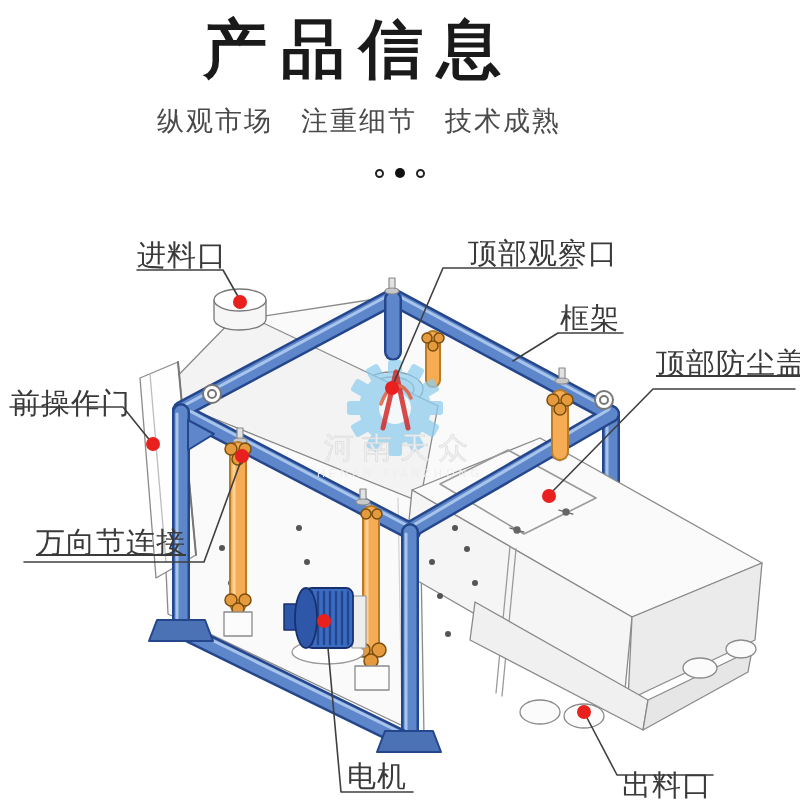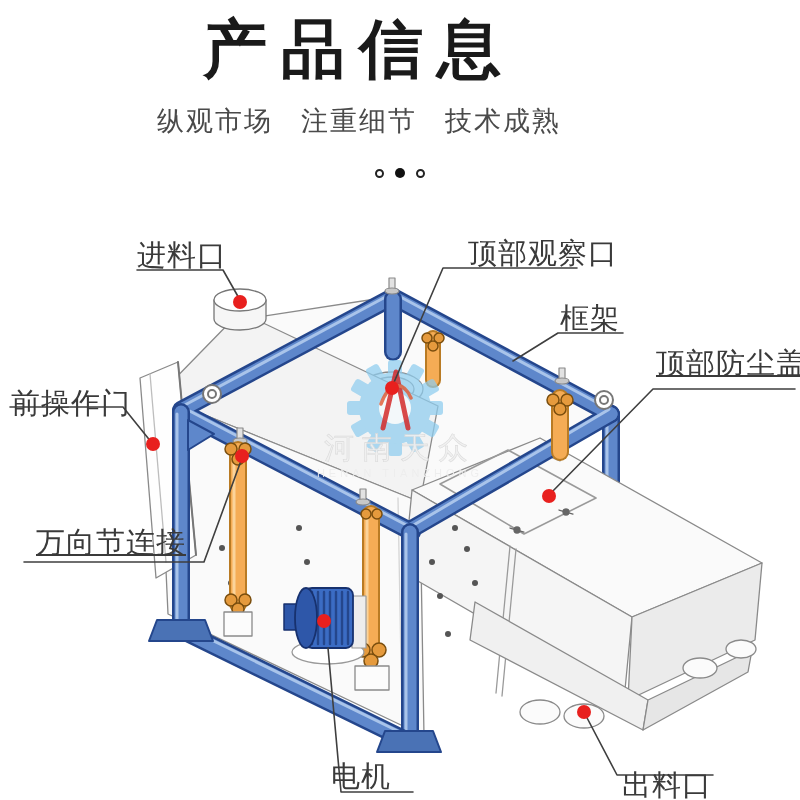--- a/index.html
+++ b/index.html
@@ -288,18 +288,18 @@
           </g>
   </g>
 </svg>
 <div id="labels-layer">
         <div class="callout-label" style="left: 137px; top: 240px;">进料口</div>
         <div class="callout-label" style="left: 468px; top: 238px;">顶部观察口</div>
         <div class="callout-label" style="left: 560px; top: 303px; font-family: Liberation Serif, serif;">框架</div>
         <div class="callout-label" style="left: 656px; top: 348px; text-decoration: underline;">顶部防尘盖</div>
         <div class="callout-label" style="left: 11px; top: 376px; margin-top: 12px;">前操作门</div>
         <div class="callout-label" style="left: 36px; top: 527px; text-decoration: underline;">万向节连接</div>
-        <div class="callout-label" style="left: 331px; top: 761px;">电机</div>
+        <div class="callout-label" style="left: 347px; top: 761px;">电机</div>
         <div class="callout-label" style="left: 622px; top: 770px;">出料口</div>
       </div>
 </div>
 
 </div>
 
 </body></html>

